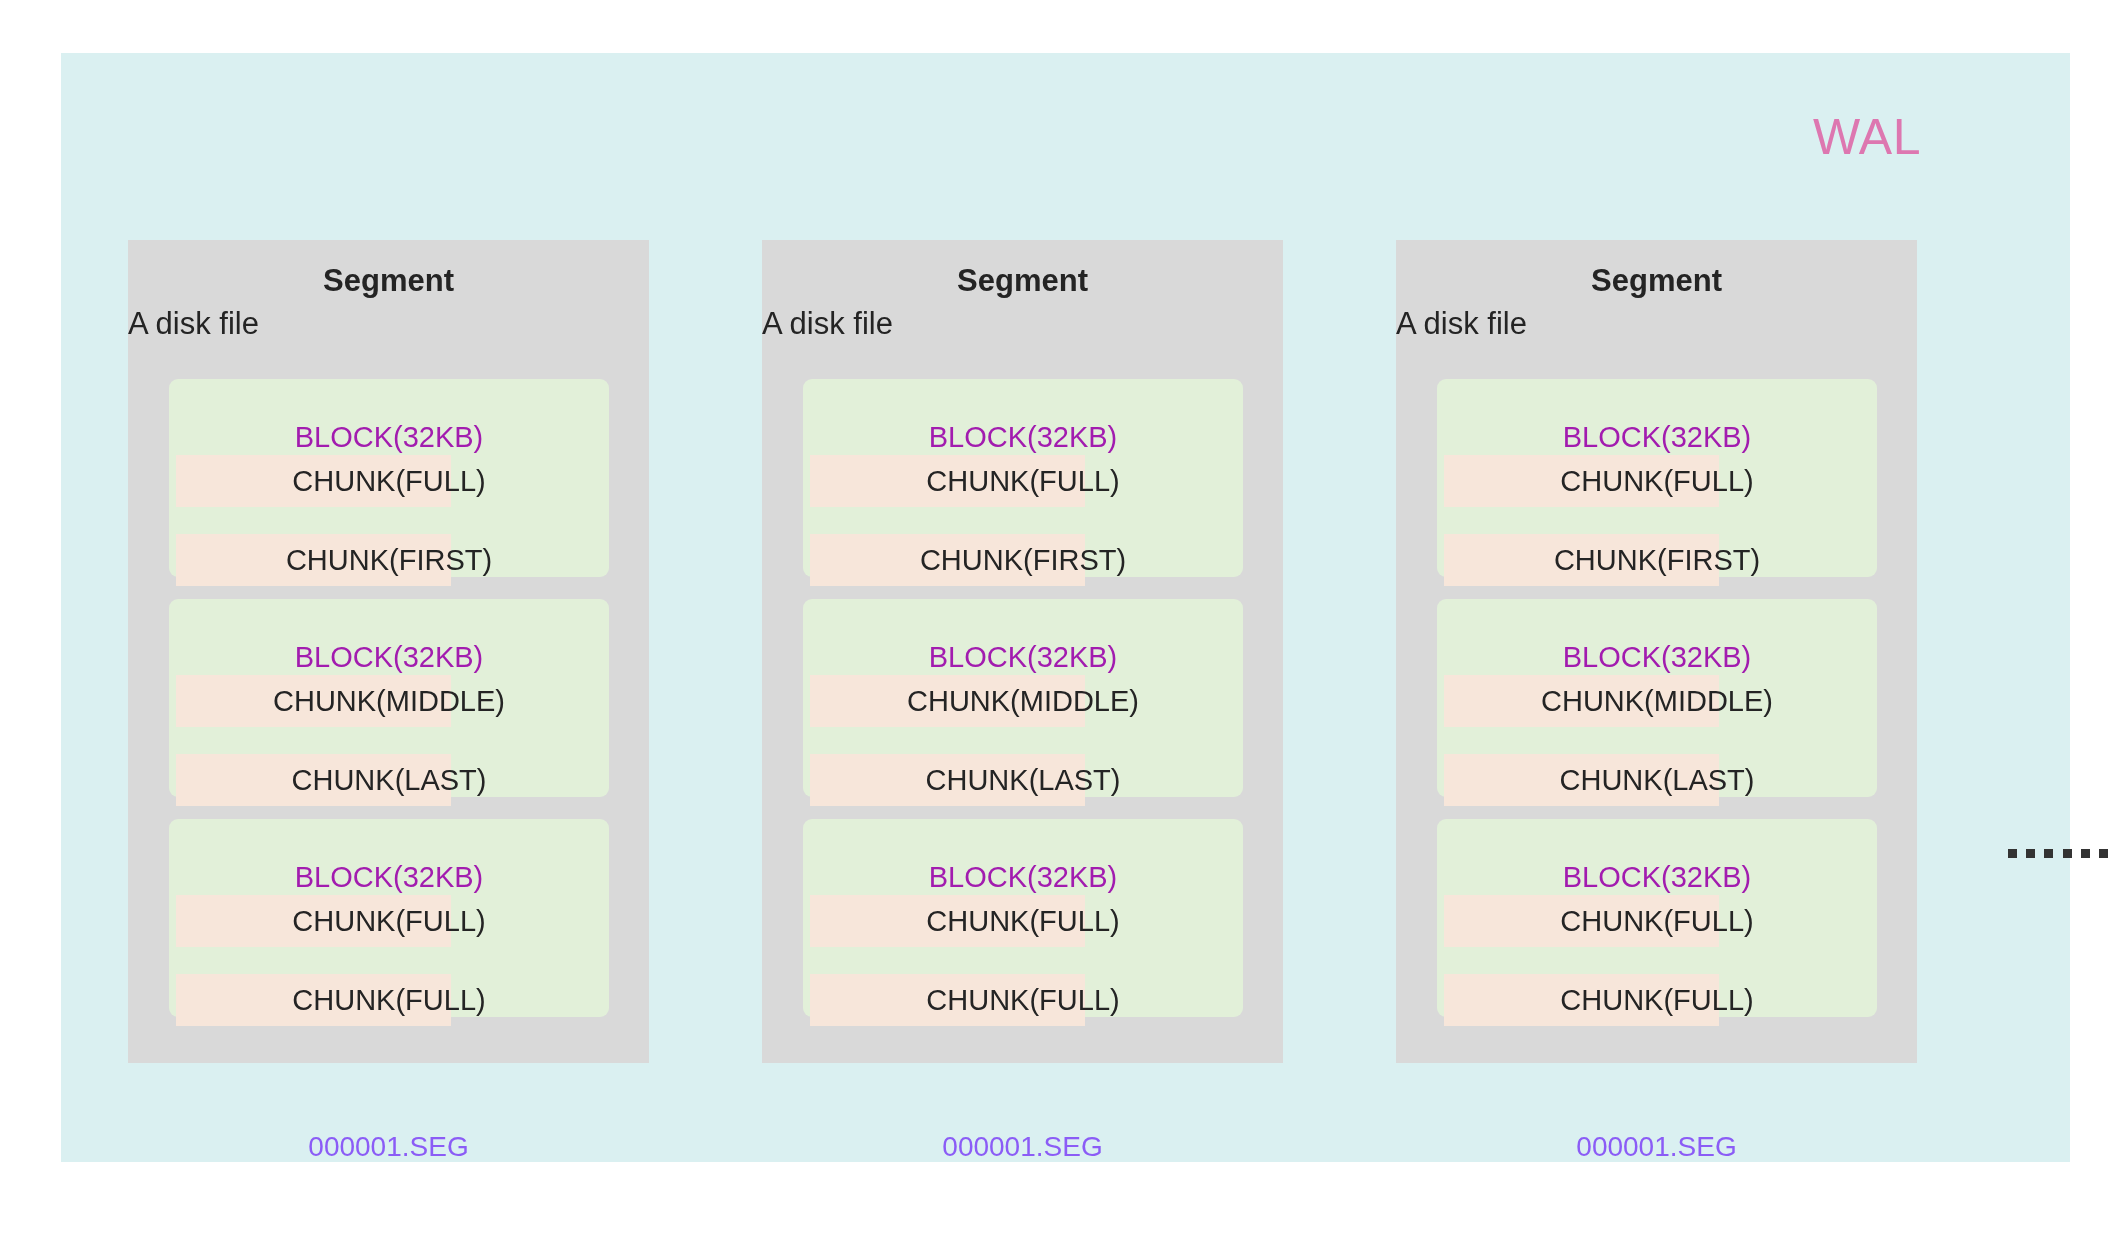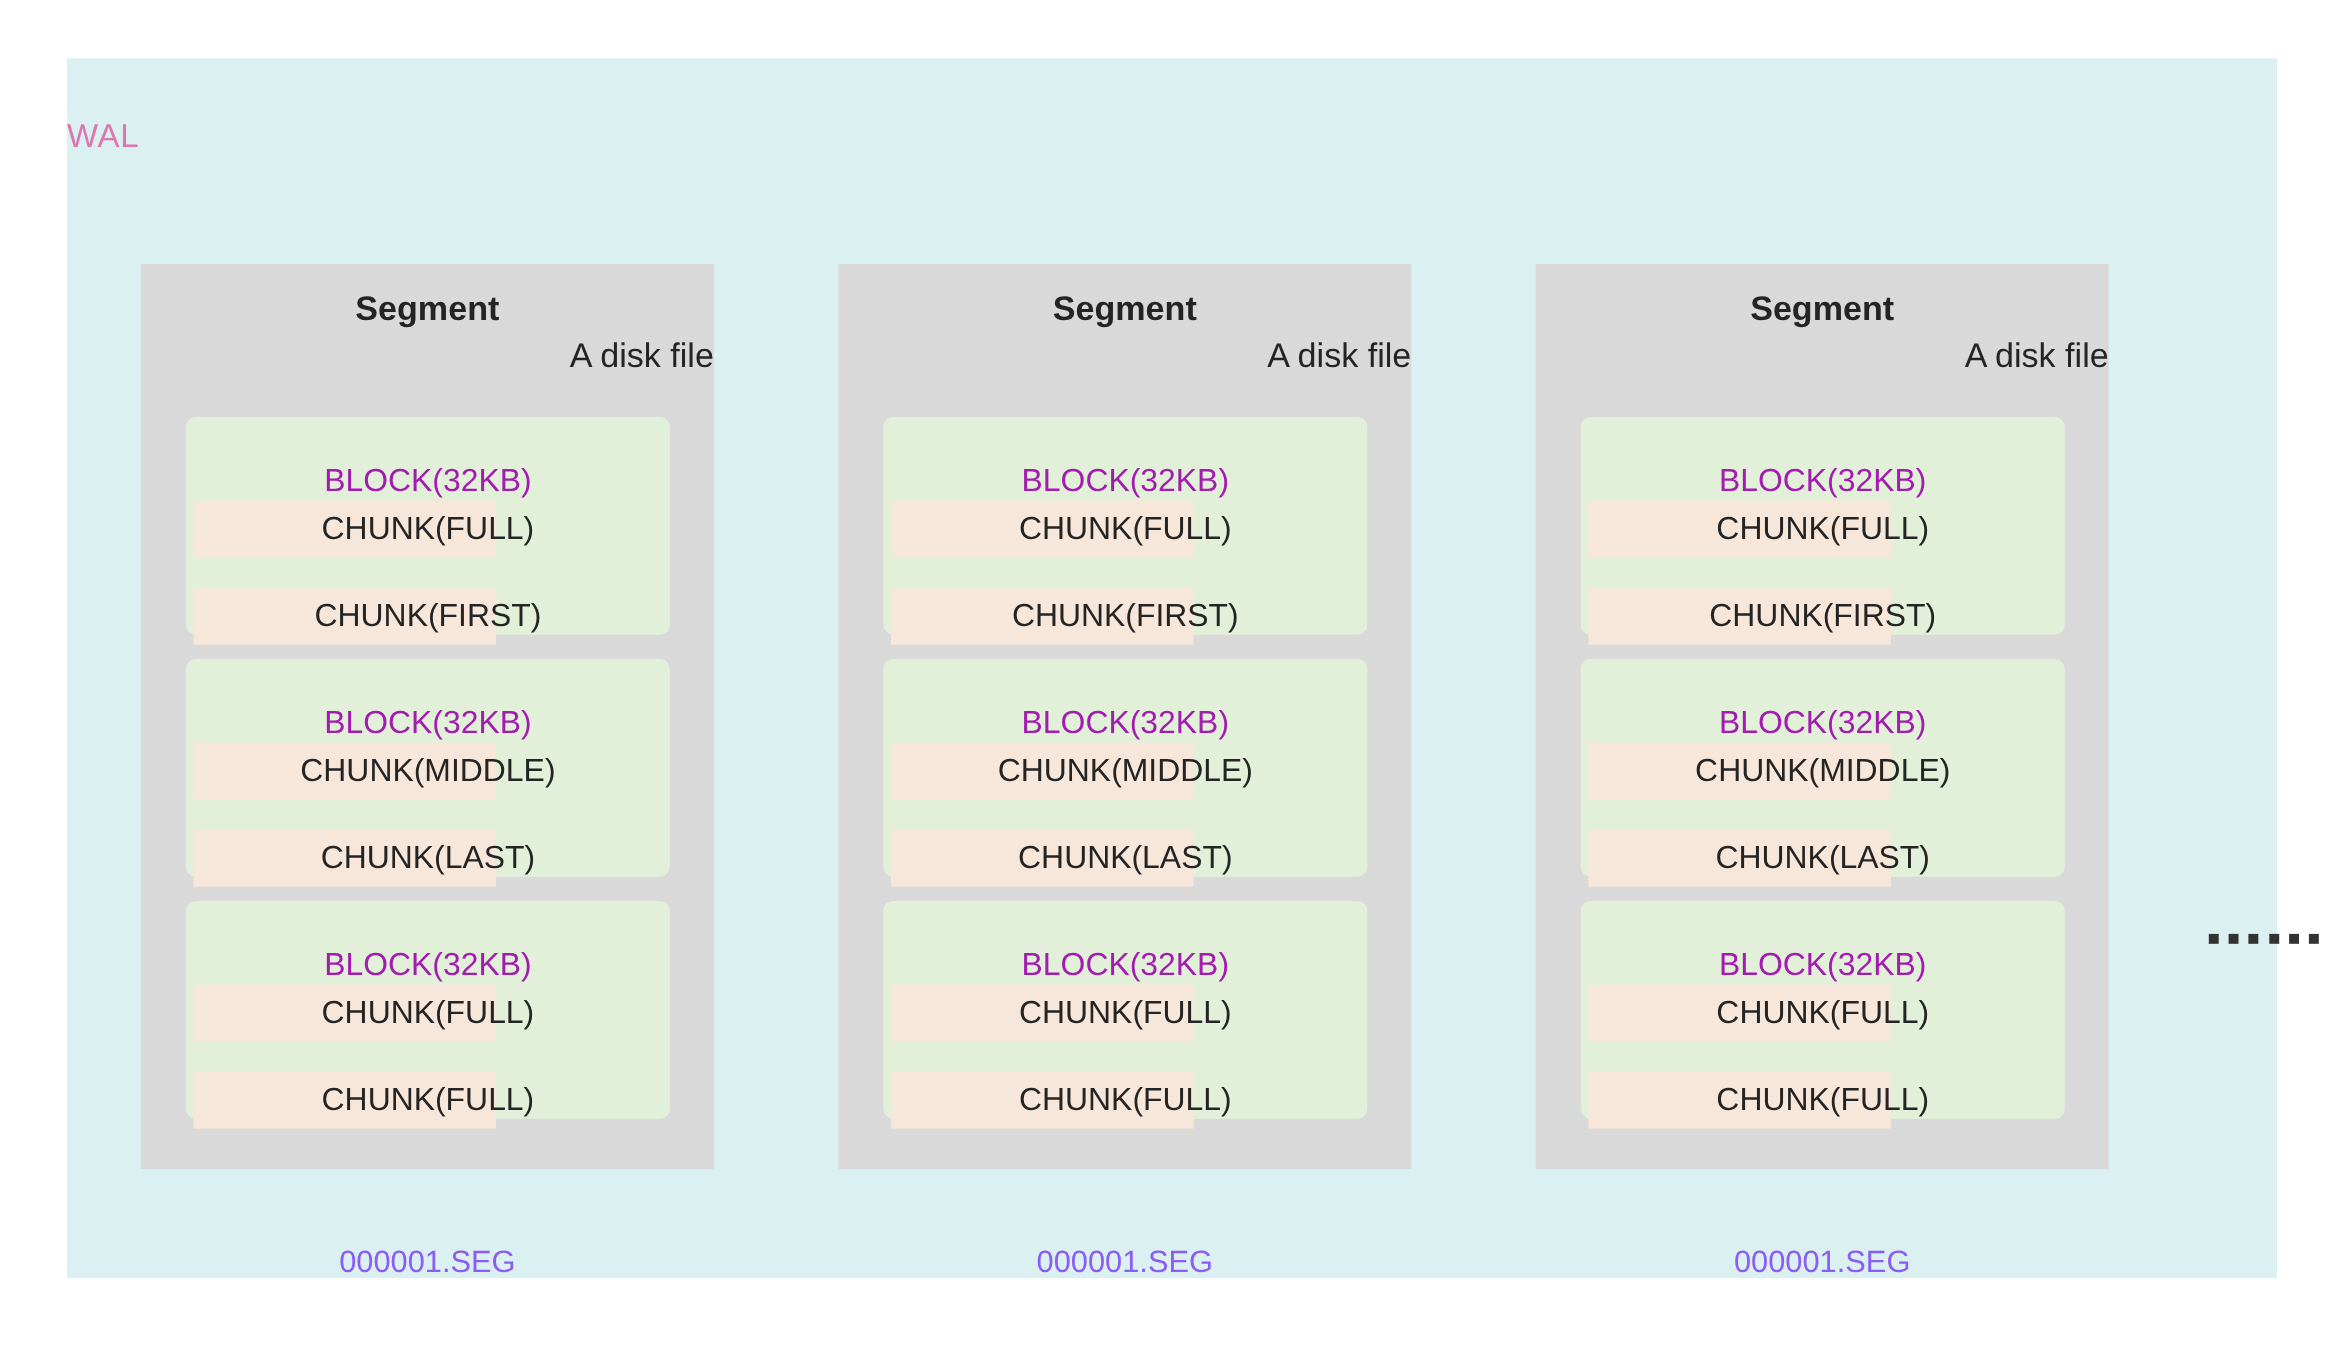--- a/index.html
+++ b/index.html
@@ -27,22 +27,22 @@
     width: 2009px;
     height: 1109px;
     background: #daf0f1;
   }
 
   .wal-title {
     position: absolute;
     left: 0;
     top: 55px;
     width: 1860px;
-    text-align: left;
-    font-size: 30px;
+    text-align: right;
+    font-size: 50px;
     font-weight: 400;
     color: #dd77b0;
     letter-spacing: 0.5px;
   }
 
   
   .segments-row {
     position: absolute;
     left: 67px;
     top: 187px;
@@ -71,21 +71,21 @@
 
   .segment-heading {
     text-align: center;
     font-size: 31px;
     font-weight: bold;
     color: #242424;
     line-height: 1.25;
   }
 
   .segment-subheading {
-    text-align: right;
+    text-align: left;
     font-size: 31px;
     font-weight: 400;
     color: #242424;
     line-height: 1.3;
     margin-top: 3px;
   }
 
   
   .blocks-wrap {
     position: absolute;

